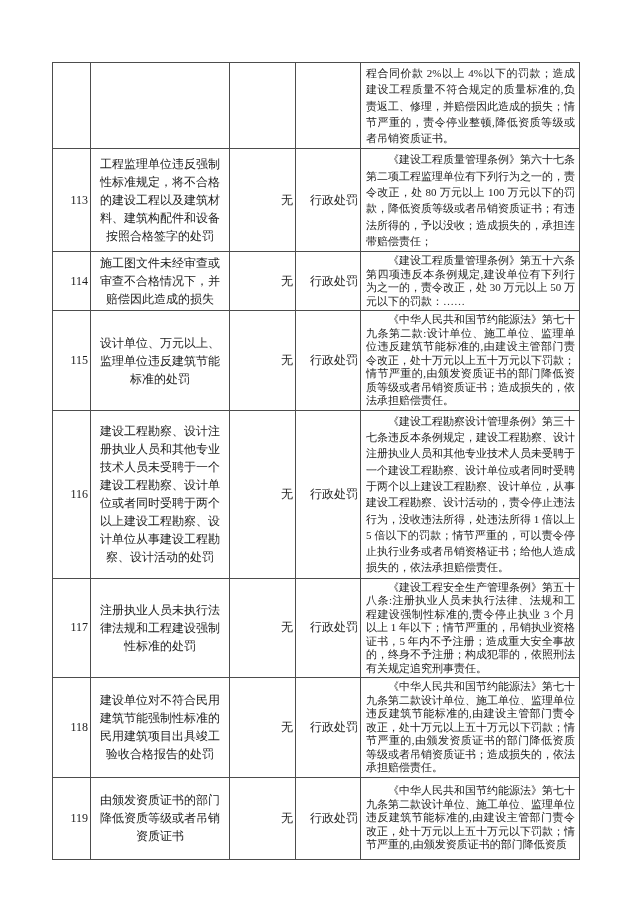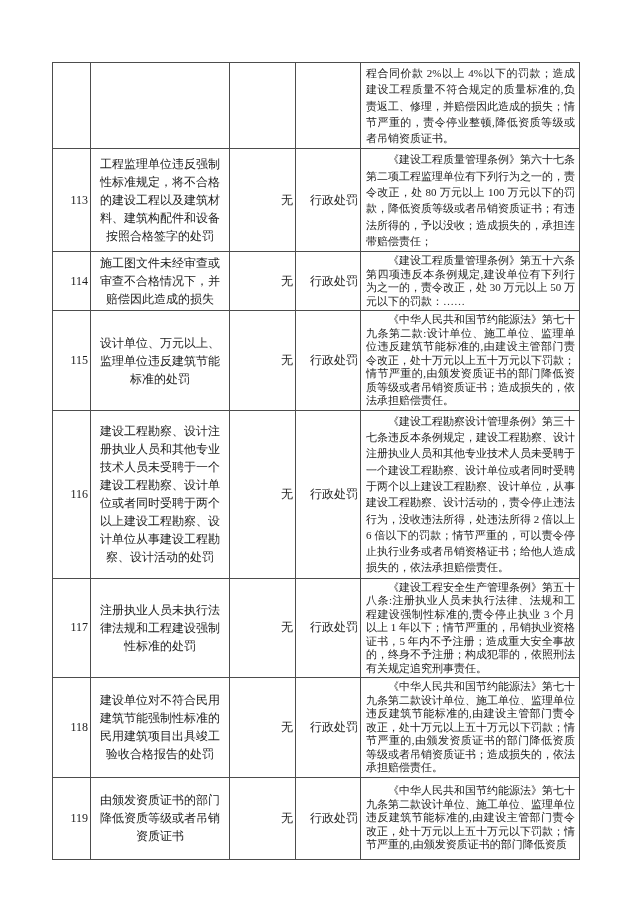--- a/index.html
+++ b/index.html
@@ -101,21 +101,21 @@
         <td class="c-basis">
             <p>《中华人民共和国节约能源法》第七十九条第二款:设计单位、施工单位、监理单位违反建筑节能标准的,由建设主管部门责令改正，处十万元以上五十万元以下罚款；情节严重的,由颁发资质证书的部门降低资质等级或者吊销资质证书；造成损失的，依法承担赔偿责任。</p>
           </td>
       </tr>
       <tr class="h163 loose">
         <td class="c-no">116</td>
         <td class="c-item">建设工程勘察、设计注册执业人员和其他专业技术人员未受聘于一个建设工程勘察、设计单位或者同时受聘于两个以上建设工程勘察、设计单位从事建设工程勘察、设计活动的处罚</td>
         <td class="c-sub">无</td>
         <td class="c-type">行政处罚</td>
         <td class="c-basis">
-            <p>《建设工程勘察设计管理条例》第三十七条违反本条例规定，建设工程勘察、设计注册执业人员和其他专业技术人员未受聘于一个建设工程勘察、设计单位或者同时受聘于两个以上建设工程勘察、设计单位，从事建设工程勘察、设计活动的，责令停止违法行为，没收违法所得，处违法所得 2 倍以上 6 倍以下的罚款；情节严重的，可以责令停止执行业务或者吊销资格证书；给他人造成损失的，依法承担赔偿责任。</p>
+            <p>《建设工程勘察设计管理条例》第三十七条违反本条例规定，建设工程勘察、设计注册执业人员和其他专业技术人员未受聘于一个建设工程勘察、设计单位或者同时受聘于两个以上建设工程勘察、设计单位，从事建设工程勘察、设计活动的，责令停止违法行为，没收违法所得，处违法所得 1 倍以上 5 倍以下的罚款；情节严重的，可以责令停止执行业务或者吊销资格证书；给他人造成损失的，依法承担赔偿责任。</p>
           </td>
       </tr>
       <tr class="h95 tight">
         <td class="c-no">117</td>
         <td class="c-item">注册执业人员未执行法律法规和工程建设强制性标准的处罚</td>
         <td class="c-sub">无</td>
         <td class="c-type">行政处罚</td>
         <td class="c-basis">
             <p>《建设工程安全生产管理条例》第五十八条:注册执业人员未执行法律、法规和工程建设强制性标准的,责令停止执业 3 个月以上 1 年以下；情节严重的，吊销执业资格证书，5 年内不予注册；造成重大安全事故的，终身不予注册；构成犯罪的，依照刑法有关规定追究刑事责任。</p>
           </td>

